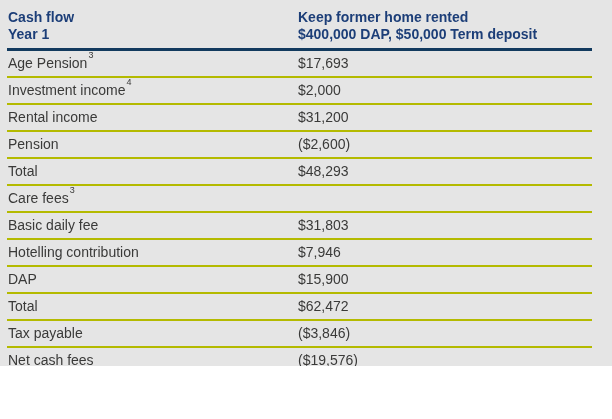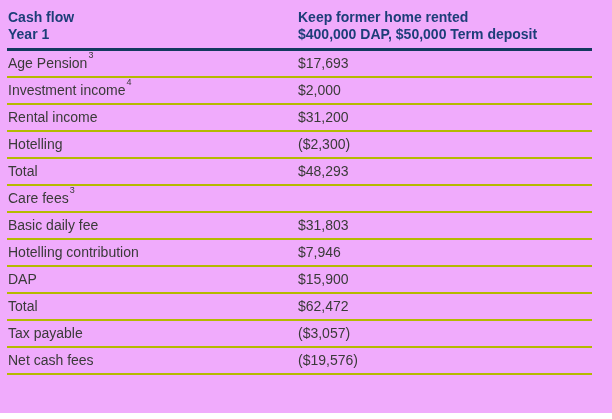--- a/index.html
+++ b/index.html
@@ -3,22 +3,22 @@
 <meta charset="utf-8">
 <style>
   html, body {
     margin: 0;
     padding: 0;
     background: #ffffff;
   }
   .page {
     position: relative;
     width: 612px;
-    height: 413px;
-    background: #f0abfc;
+    height: 366px;
+    background: #e5e5e5;
     font-family: "Liberation Sans", sans-serif;
     overflow: hidden;
   }
   table.cf-table {
     border-collapse: collapse;
     table-layout: fixed;
     width: 585px;
     margin: 0 0 0 7px;
   }
   col.c1 { width: 290px; }
@@ -84,22 +84,22 @@
         </tr>
         <tr>
           <td>Investment income<sup class="fn">4</sup></td>
           <td>$2,000</td>
         </tr>
         <tr>
           <td>Rental income</td>
           <td>$31,200</td>
         </tr>
         <tr>
-          <td>Hotelling</td>
-          <td>($2,300)</td>
+          <td>Pension</td>
+          <td>($2,600)</td>
         </tr>
         <tr class="bold">
           <td>Total</td>
           <td>$48,293</td>
         </tr>
         <tr class="bold">
           <td>Care fees<sup class="fn">3</sup></td>
           <td></td>
         </tr>
         <tr>
@@ -113,21 +113,21 @@
         <tr>
           <td>DAP</td>
           <td>$15,900</td>
         </tr>
         <tr class="bold">
           <td>Total</td>
           <td>$62,472</td>
         </tr>
         <tr class="bold">
           <td>Tax payable</td>
-          <td>($3,057)</td>
+          <td>($3,846)</td>
         </tr>
         <tr class="bold">
           <td>Net cash fees</td>
           <td>($19,576)</td>
         </tr>
       </tbody>
   </table>
 </div>
 
 </body></html>

